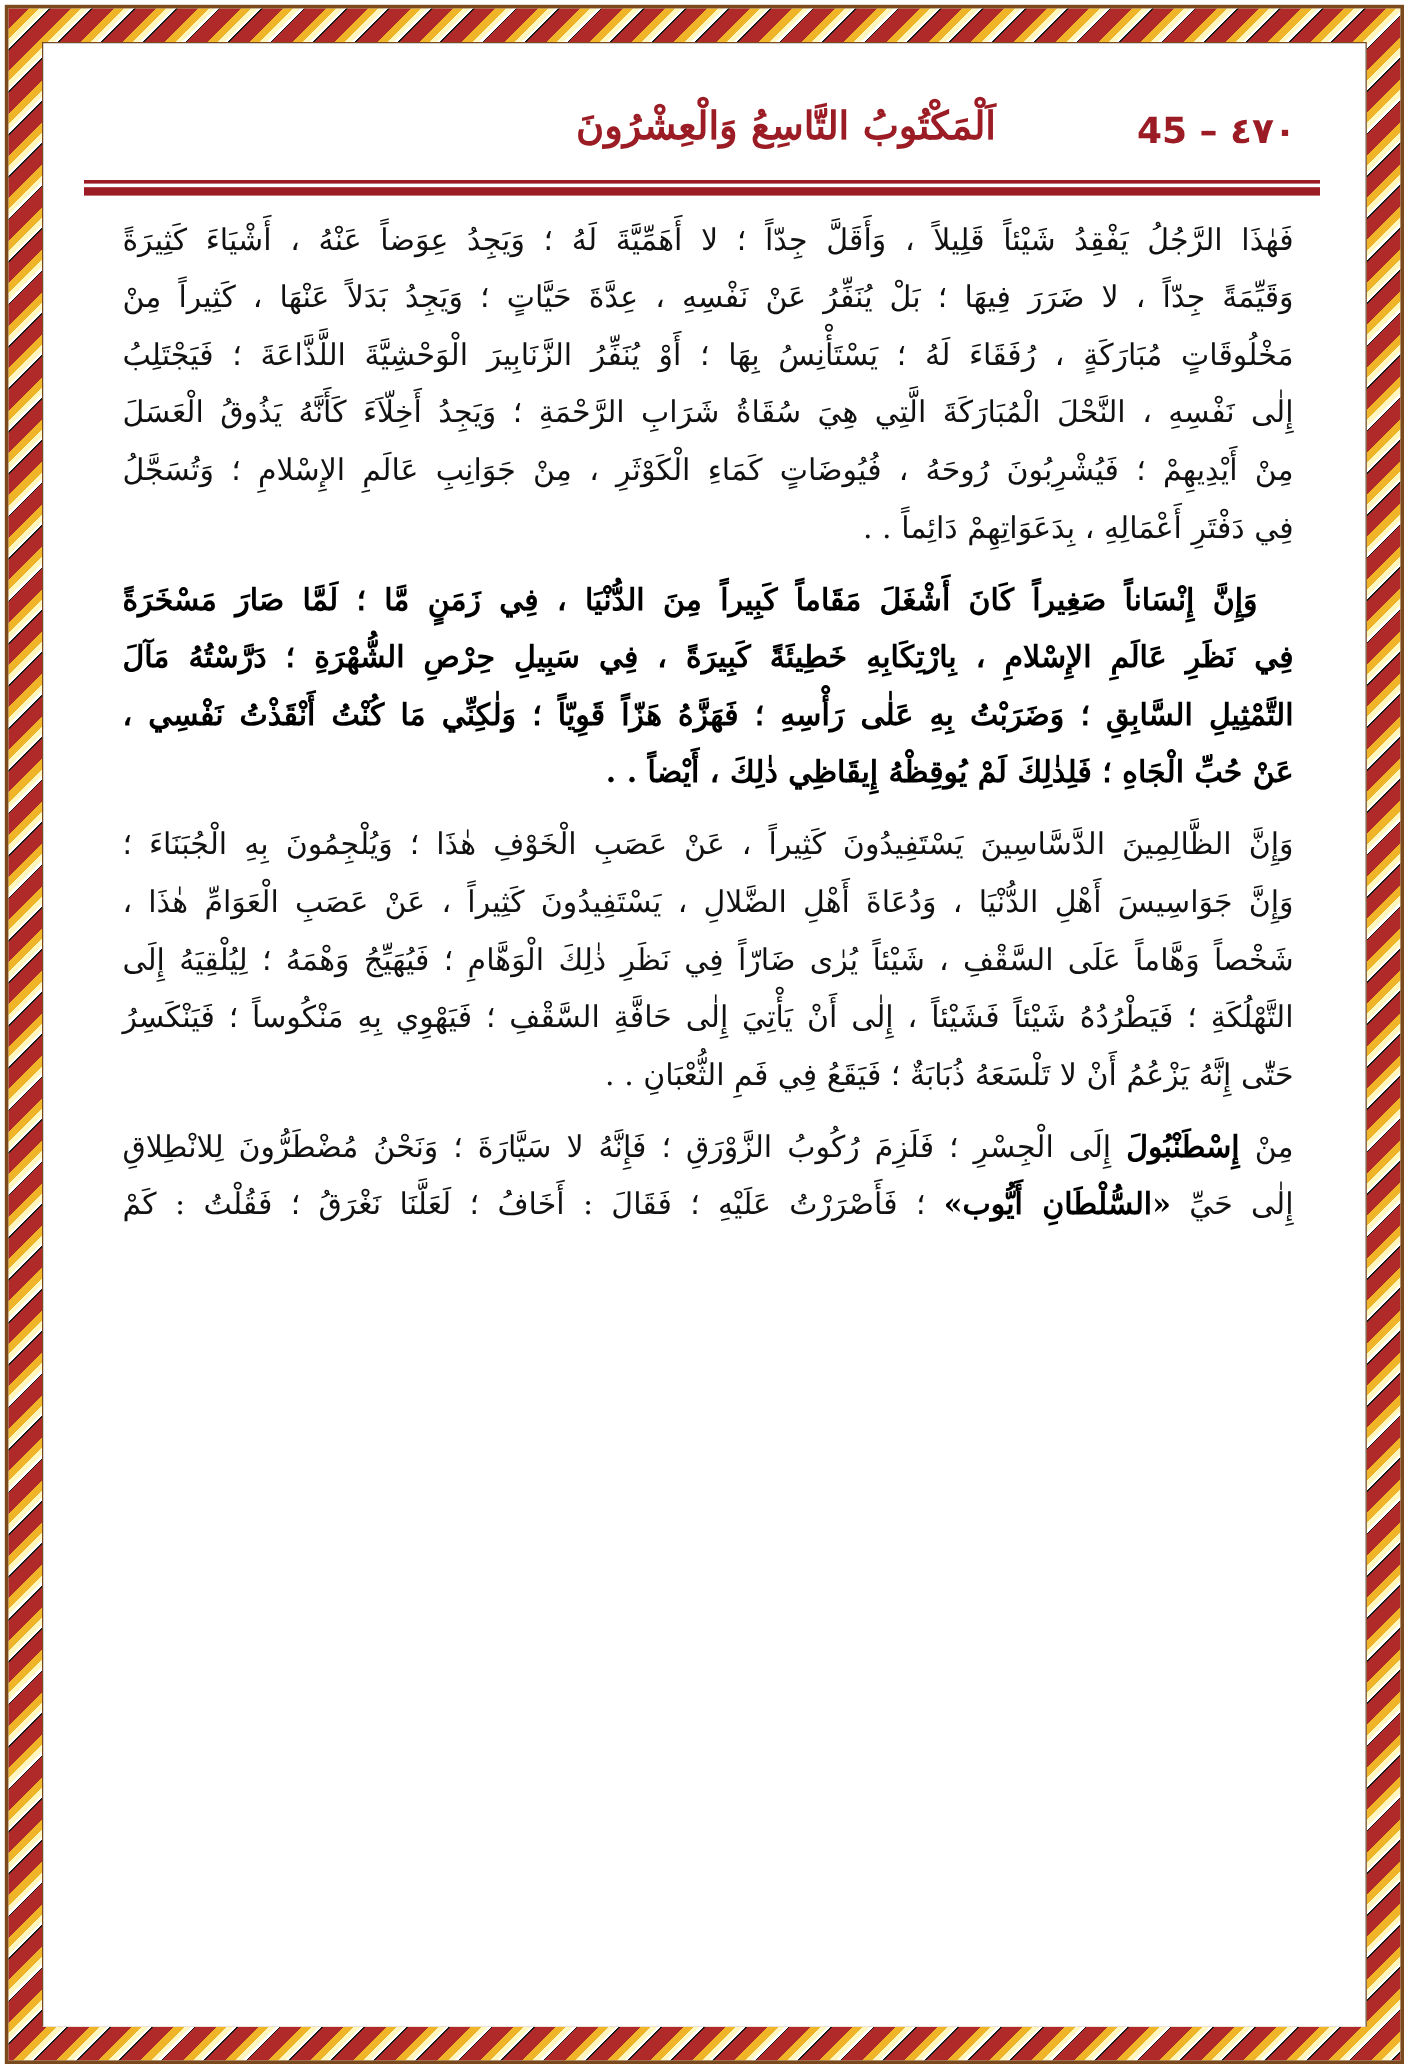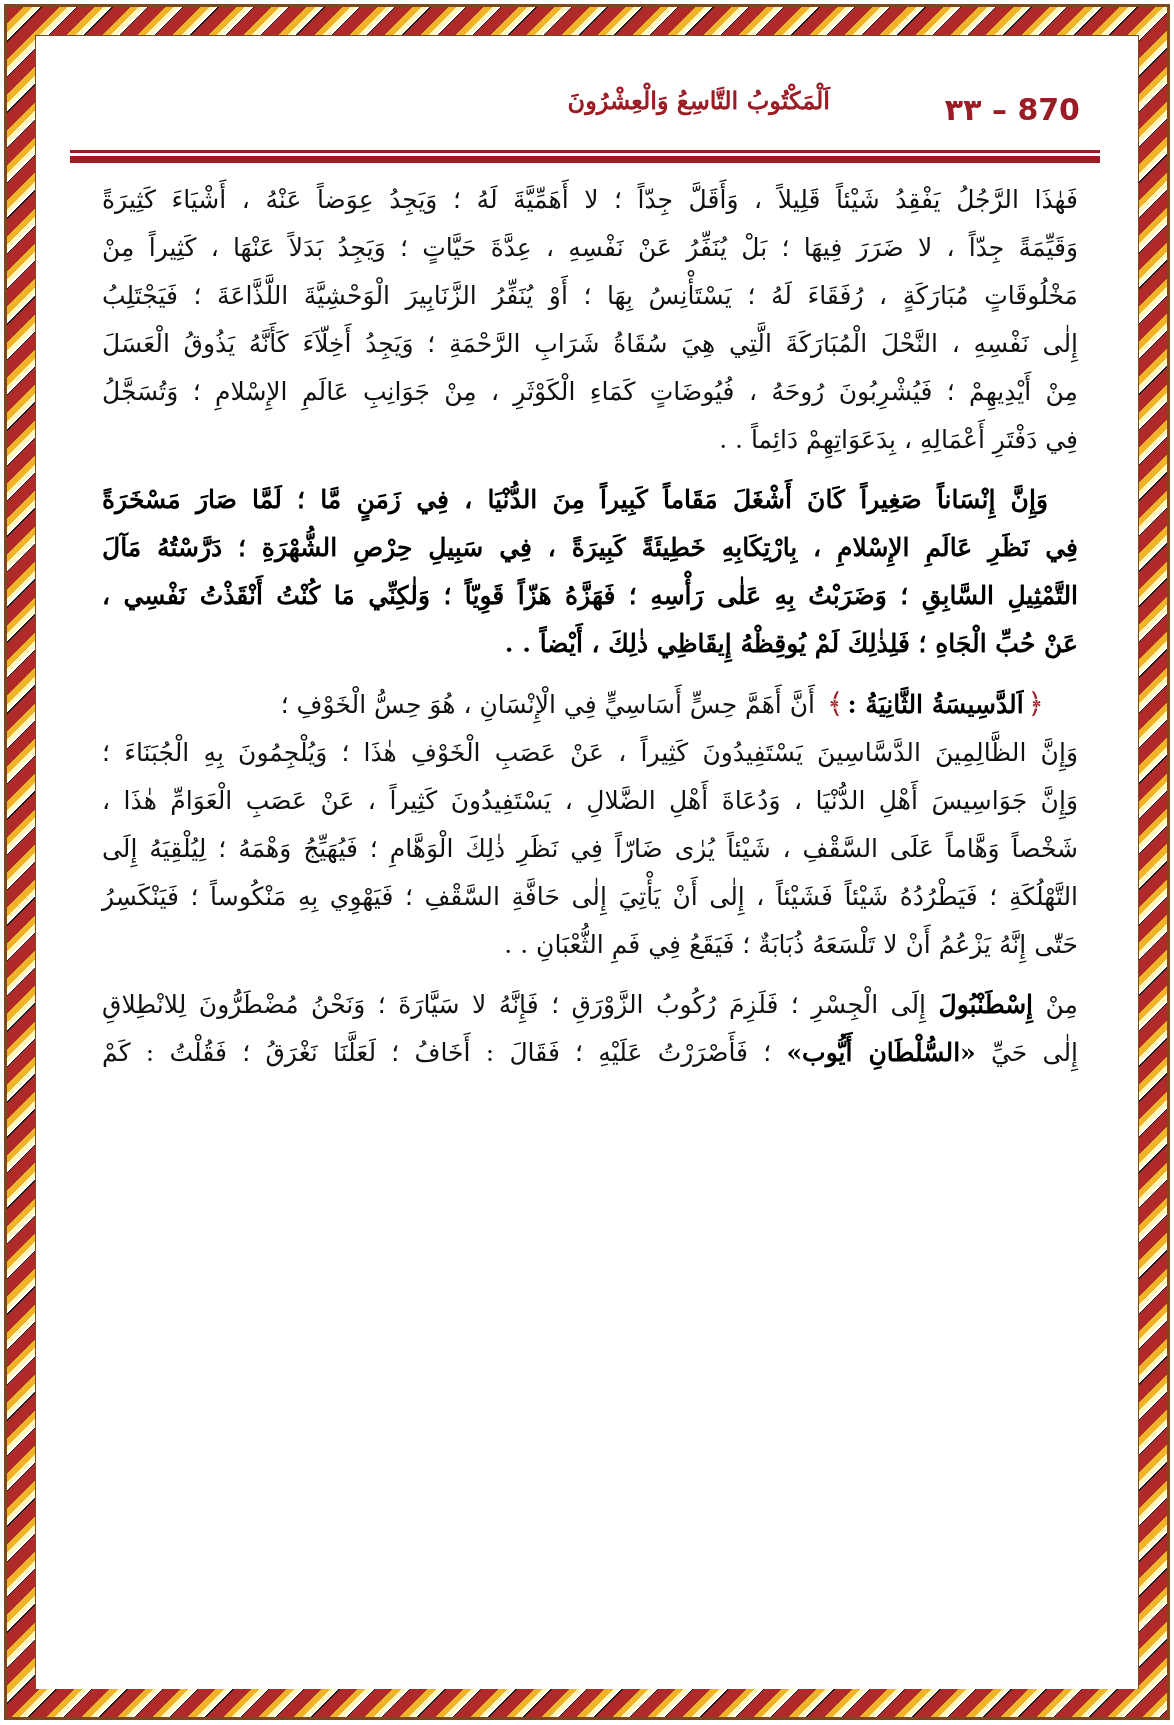--- a/index.html
+++ b/index.html
@@ -30,21 +30,21 @@
     position: absolute; left: 34px; top: 50px; width: 1030px; height: 50px;
     direction: rtl;
   }
   .page-num {
     position: absolute; right: 20px; top: 6px;
     font-family: "DejaVu Sans", sans-serif; font-weight: bold;
     font-size: 30px; color: #9b1c24; letter-spacing: 2px;
   }
   .chapter-title {
     position: absolute; right: 270px; top: 0;
-    font-size: 24px; font-weight: bold; color: #9b1c24; text-align: center;
+    font-size: 32px; font-weight: bold; color: #9b1c24; text-align: center;
   }
   .rule-thin { position: absolute; left: 34px; top: 114px; width: 1030px; height: 3px; background: #9b1c24; }
   .rule-thick { position: absolute; left: 34px; top: 120px; width: 1030px; height: 7px; background: #9b1c24; }
 
   .body {
     position: absolute; left: 62px; top: 140px; width: 980px;
     direction: rtl; text-align: justify; text-align-last: right;
     font-size: 25px; line-height: 48px; color: #111111;
   }
   .para { margin: 0 0 12px 4px; }
@@ -57,21 +57,21 @@
 </head>
 <body>
 
 <div class="frame">
   <div class="frame-inner-edge"></div>
 </div>
 
 <div class="page">
 
   <div class="header">
-    <span class="page-num">870 – ٣٣</span>
+    <span class="page-num">٤٧٠ – 45</span>
     <span class="chapter-title">اَلْمَكْتُوبُ التَّاسِعُ وَالْعِشْرُونَ</span>
   </div>
   <div class="rule-thin"></div>
   <div class="rule-thick"></div>
 
   <div class="body">
 
     <div class="para">
       <span class="line">فَهٰذَا الرَّجُلُ يَفْقِدُ شَيْئاً قَلِيلاً ، وَأَقَلَّ جِدّاً ؛ لا أَهَمِّيَّةَ لَهُ ؛ وَيَجِدُ عِوَضاً عَنْهُ ، أَشْيَاءَ كَثِيرَةً</span>
       <span class="line">وَقَيِّمَةً جِدّاً ، لا ضَرَرَ فِيهَا ؛ بَلْ يُنَفِّرُ عَنْ نَفْسِهِ ، عِدَّةَ حَيَّاتٍ ؛ وَيَجِدُ بَدَلاً عَنْهَا ، كَثِيراً مِنْ</span>
@@ -82,24 +82,20 @@
     </div>
 
     <div class="para red">
       <span class="line indent">وَإِنَّ إِنْسَاناً صَغِيراً كَانَ أَشْغَلَ مَقَاماً كَبِيراً مِنَ الدُّنْيَا ، فِي زَمَنٍ مَّا ؛ لَمَّا صَارَ مَسْخَرَةً</span>
       <span class="line">فِي نَظَرِ عَالَمِ الإِسْلامِ ، بِارْتِكَابِهِ خَطِيئَةً كَبِيرَةً ، فِي سَبِيلِ حِرْصِ الشُّهْرَةِ ؛ دَرَّسْتُهُ مَآلَ</span>
       <span class="line">التَّمْثِيلِ السَّابِقِ ؛ وَضَرَبْتُ بِهِ عَلٰى رَأْسِهِ ؛ فَهَزَّهُ هَزّاً قَوِيّاً ؛ وَلٰكِنِّي مَا كُنْتُ أَنْقَذْتُ نَفْسِي ،</span>
       <span class="line last">عَنْ حُبِّ الْجَاهِ ؛ فَلِذٰلِكَ لَمْ يُوقِظْهُ إِيقَاظِي ذٰلِكَ ، أَيْضاً . .</span>
     </div>
 
     <div class="para">
-      <span class="line last indent">
-        <span class="orn">﴿</span><span class="red">اَلدَّسِيسَةُ الثَّانِيَةُ :</span><span class="orn">﴾</span>
-        <span>أَنَّ أَهَمَّ حِسٍّ أَسَاسِيٍّ فِي الْإِنْسَانِ ، هُوَ حِسُّ الْخَوْفِ ؛</span>
-      </span>
       <span class="line">وَإِنَّ الظَّالِمِينَ الدَّسَّاسِينَ يَسْتَفِيدُونَ كَثِيراً ، عَنْ عَصَبِ الْخَوْفِ هٰذَا ؛ وَيُلْجِمُونَ بِهِ الْجُبَنَاءَ ؛</span>
       <span class="line">وَإِنَّ جَوَاسِيسَ أَهْلِ الدُّنْيَا ، وَدُعَاةَ أَهْلِ الضَّلالِ ، يَسْتَفِيدُونَ كَثِيراً ، عَنْ عَصَبِ الْعَوَامِّ هٰذَا ،</span>
       <span class="line">شَخْصاً وَهَّاماً عَلَى السَّقْفِ ، شَيْئاً يُرٰى ضَارّاً فِي نَظَرِ ذٰلِكَ الْوَهَّامِ ؛ فَيُهَيِّجُ وَهْمَهُ ؛ لِيُلْقِيَهُ إِلَى</span>
       <span class="line">التَّهْلُكَةِ ؛ فَيَطْرُدُهُ شَيْئاً فَشَيْئاً ، إِلٰى أَنْ يَأْتِيَ إِلٰى حَافَّةِ السَّقْفِ ؛ فَيَهْوِي بِهِ مَنْكُوساً ؛ فَيَنْكَسِرُ</span>
       <span class="line last">حَتّٰى إِنَّهُ يَزْعُمُ أَنْ لا تَلْسَعَهُ ذُبَابَةٌ ؛ فَيَقَعُ فِي فَمِ الثُّعْبَانِ . .</span>
     </div>
 
     <div class="para">
       <span class="line">
         <span>مِنْ</span>

